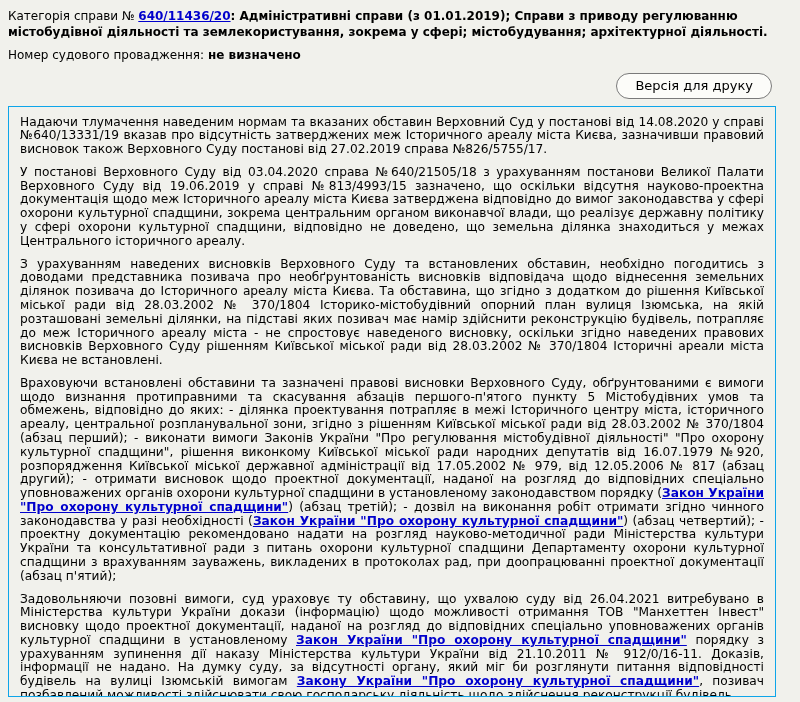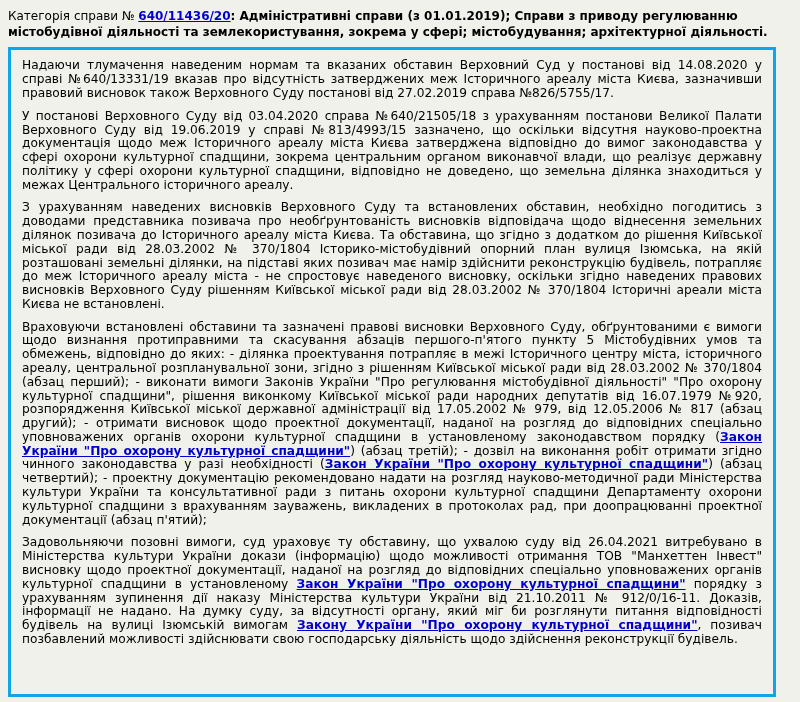--- a/index.html
+++ b/index.html
@@ -35,42 +35,49 @@
     font-size: 13px;
     color: #000;
     padding: 4px 18px 5px 18px;
     border: 1px solid #7a7a7a;
     border-radius: 14px;
     background: #fcfcf9;
     cursor: pointer;
   }
   .doc-box {
     flex: 1;
-    border: 3px solid #0ea5e9;
+    border: 1px solid #0ea5e9;
     padding: 9px 11px;
     overflow: hidden;
     font-size: 12.2px;
     line-height: 1.13;
     text-align: justify;
     background: #f1f1ec;
   }
   .doc-par { margin-bottom: 9px; }
 </style>
 </head>
 <body>
 
 <div class="page">
 
   <div class="meta">
     <div class="meta-line">
       <span>Категорія справи №</span>
       <a href="#" class="case-link">640/11436/20</a><b>: Адміністративні справи (з 01.01.2019); Справи з приводу регулюванню містобудівної діяльності та землекористування, зокрема у сфері; містобудування; архітектурної діяльності.</b>
     </div>
+    <div class="meta-line">
+      <span>Номер судового провадження:</span>
+      <b>не визначено</b>
+    </div>
   </div>
 
+  <div class="button-row">
+    <button class="print-btn">Версія для друку</button>
+  </div>
 
   <div class="doc-box">
       <p class="doc-par"><span>Надаючи тлумачення наведеним нормам та вказаних обставин Верховний Суд у постанові від 14.08.2020 у справі №640/13331/19 вказав про відсутність затверджених меж Історичного ареалу міста Києва, зазначивши правовий висновок також Верховного Суду постанові від 27.02.2019 справа №826/5755/17.</span></p>
       <p class="doc-par"><span>У постанові Верховного Суду від 03.04.2020 справа №640/21505/18 з урахуванням постанови Великої Палати Верховного Суду від 19.06.2019 у справі №813/4993/15 зазначено, що оскільки відсутня науково-проектна документація щодо меж Історичного ареалу міста Києва затверджена відповідно до вимог законодавства у сфері охорони культурної спадщини, зокрема центральним органом виконавчої влади, що реалізує державну політику у сфері охорони культурної спадщини, відповідно не доведено, що земельна ділянка знаходиться у межах Центрального історичного ареалу.</span></p>
       <p class="doc-par"><span>З урахуванням наведених висновків Верховного Суду та встановлених обставин, необхідно погодитись з доводами представника позивача про необґрунтованість висновків відповідача щодо віднесення земельних ділянок позивача до Історичного ареалу міста Києва. Та обставина, що згідно з додатком до рішення Київської міської ради від 28.03.2002 № 370/1804 Історико-містобудівний опорний план вулиця Ізюмська, на якій розташовані земельні ділянки, на підставі яких позивач має намір здійснити реконструкцію будівель, потрапляє до меж Історичного ареалу міста - не спростовує наведеного висновку, оскільки згідно наведених правових висновків Верховного Суду рішенням Київської міської ради від 28.03.2002 № 370/1804 Історичні ареали міста Києва не встановлені.</span></p>
       <p class="doc-par"><span>Враховуючи встановлені обставини та зазначені правові висновки Верховного Суду, обґрунтованими є вимоги щодо визнання протиправними та скасування абзаців першого-п'ятого пункту 5 Містобудівних умов та обмежень, відповідно до яких: - ділянка проектування потрапляє в межі Історичного центру міста, історичного ареалу, центральної розпланувальної зони, згідно з рішенням Київської міської ради від 28.03.2002 № 370/1804 (абзац перший); - виконати вимоги Законів України "Про регулювання містобудівної діяльності" "Про охорону культурної спадщини", рішення виконкому Київської міської ради народних депутатів від 16.07.1979 №920, розпорядження Київської міської державної адміністрації від 17.05.2002 № 979, від 12.05.2006 № 817 (абзац другий); - отримати висновок щодо проектної документації, наданої на розгляд до відповідних спеціально уповноважених органів охорони культурної спадщини в установленому законодавством порядку (</span><a href="#" class="law-link">Закон України "Про охорону культурної спадщини"</a><span>) (абзац третій); - дозвіл на виконання робіт отримати згідно чинного законодавства у разі необхідності (</span><a href="#" class="law-link">Закон України "Про охорону культурної спадщини"</a><span>) (абзац четвертий); - проектну документацію рекомендовано надати на розгляд науково-методичної ради Міністерства культури України та консультативної ради з питань охорони культурної спадщини Департаменту охорони культурної спадщини з врахуванням зауважень, викладених в протоколах рад, при доопрацюванні проектної документації (абзац п'ятий);</span></p>
       <p class="doc-par"><span>Задовольняючи позовні вимоги, суд ураховує ту обставину, що ухвалою суду від 26.04.2021 витребувано в Міністерства культури України докази (інформацію) щодо можливості отримання ТОВ "Манхеттен Інвест" висновку щодо проектної документації, наданої на розгляд до відповідних спеціально уповноважених органів культурної спадщини в установленому </span><a href="#" class="law-link">Закон України "Про охорону культурної спадщини"</a><span> порядку з урахуванням зупинення дії наказу Міністерства культури України від 21.10.2011 № 912/0/16-11. Доказів, інформації не надано. На думку суду, за відсутності органу, який міг би розглянути питання відповідності будівель на вулиці Ізюмській вимогам </span><a href="#" class="law-link">Закону України "Про охорону культурної спадщини"</a><span>, позивач позбавлений можливості здійснювати свою господарську діяльність щодо здійснення реконструкції будівель.</span></p>
     </div>
 
 </div>

